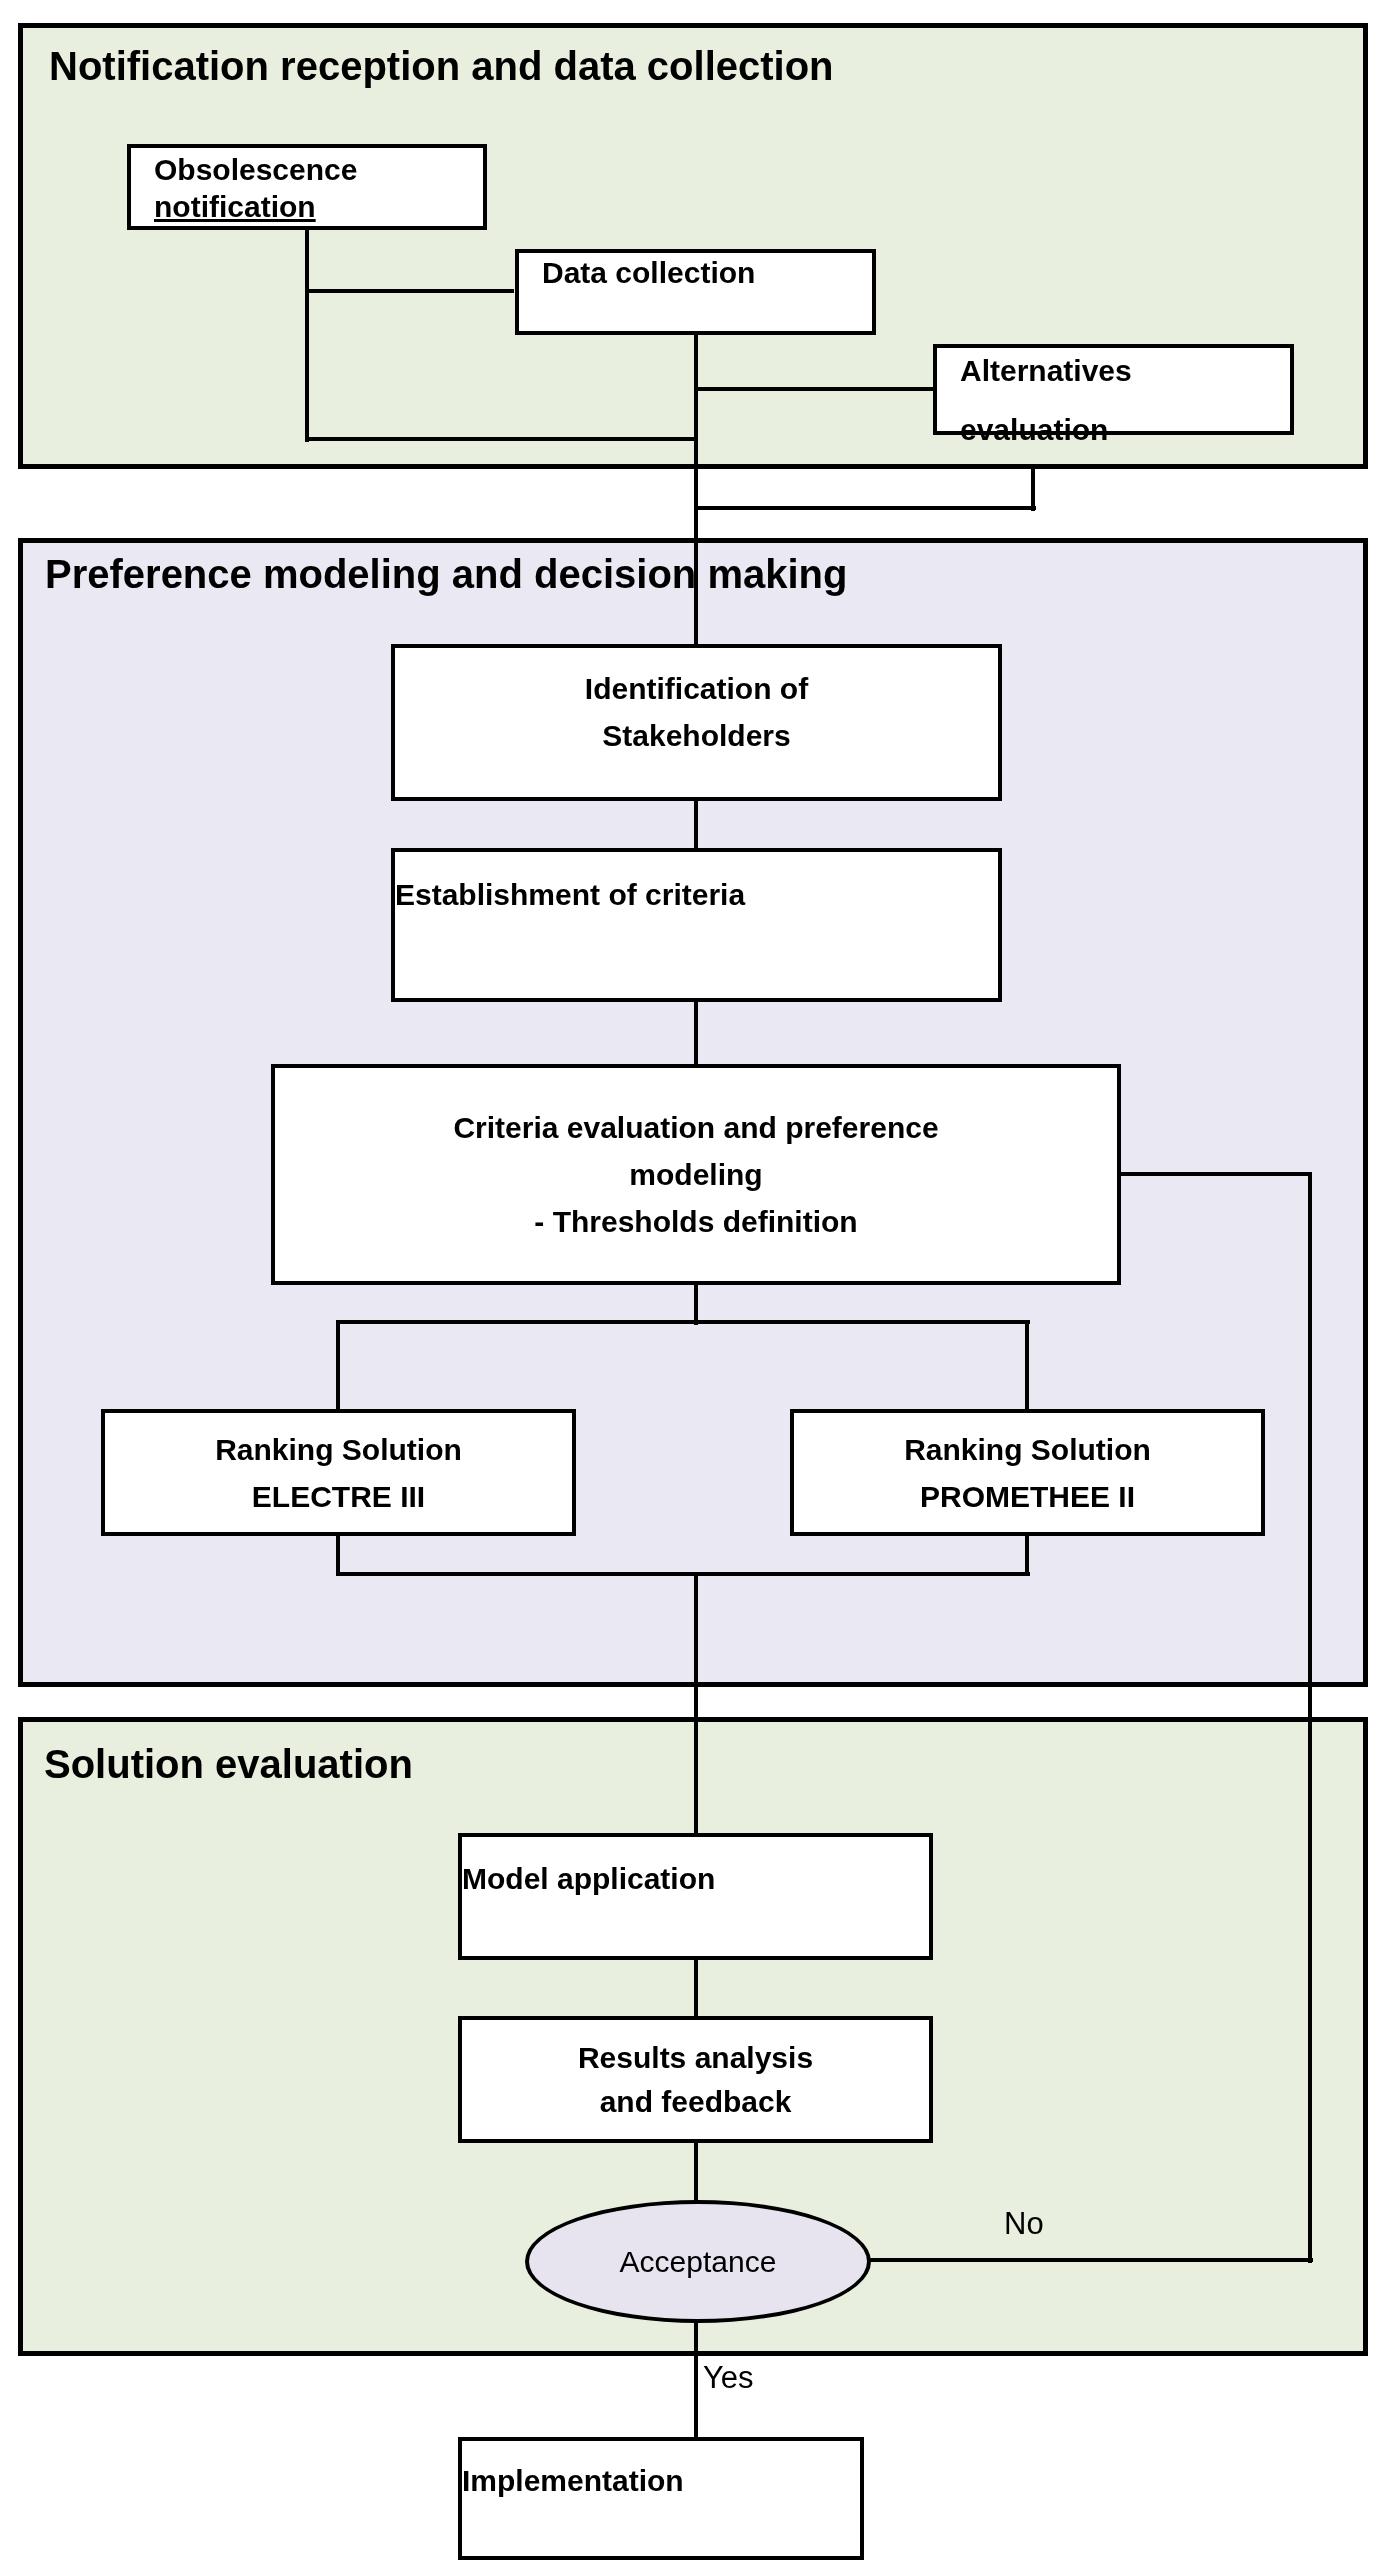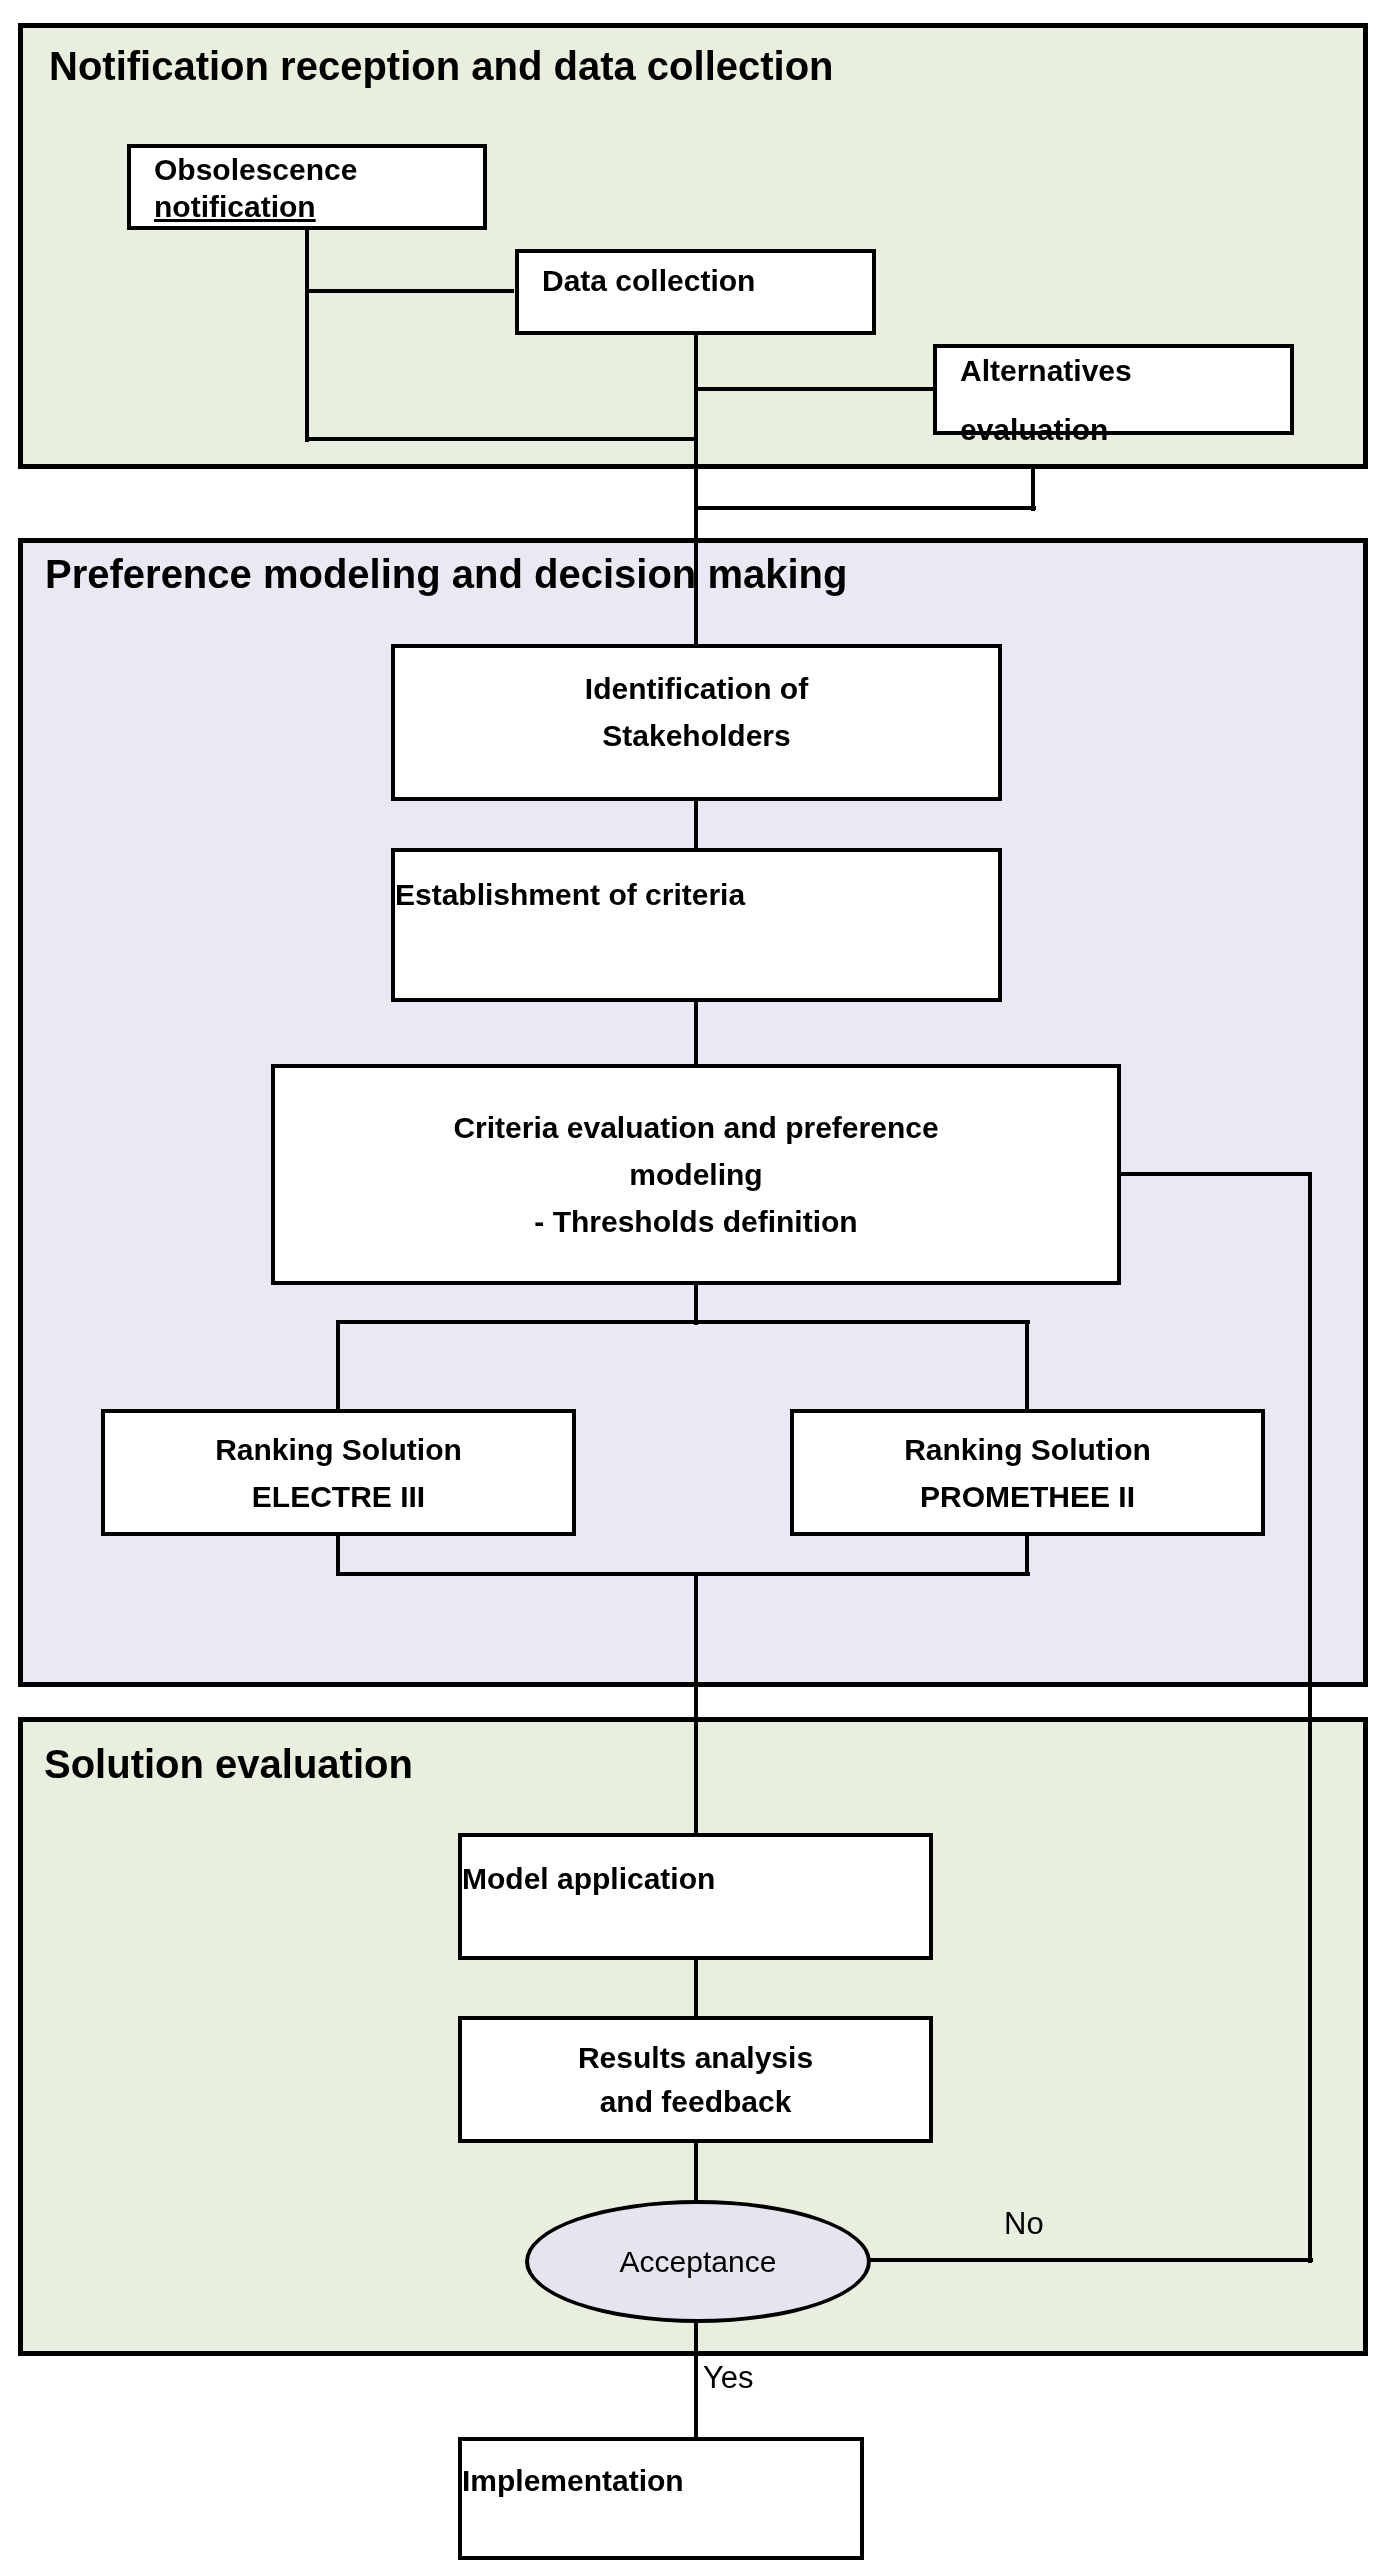--- a/index.html
+++ b/index.html
@@ -60,21 +60,21 @@
 
   <div class="line" style="left:694px;top:1956px;width:4.4px;height:61px;"></div>
   <div class="line" style="left:694px;top:2140px;width:4.4px;height:63px;"></div>
   <div class="line" style="left:694px;top:2319px;width:4.4px;height:120px;"></div>
 
   <div class="box tl" style="left:127px;top:144px;width:360px;height:86px;padding:2.6px 0 0 23px;">
     <span class="bl">Obsolescence</span>
     <span class="bl u">notification</span>
   </div>
 
-  <div class="box tl" style="left:515px;top:249px;width:361px;height:86px;padding:9px 0 0 23px;">
+  <div class="box tl" style="left:515px;top:249px;width:361px;height:86px;padding:1px 0 0 23px;">
     <span class="bl">Data collection</span>
   </div>
 
   <div class="box tl" style="left:933px;top:344px;width:361px;height:91px;padding:4.4px 0 0 23px;gap:22px;">
     <span class="bl">Alternatives</span>
     <span class="bl">evaluation</span>
   </div>
 
   <div class="box cc" style="left:391px;top:644px;width:611px;height:157px;padding-bottom:21px;">
     <span class="bl">Identification of</span>

